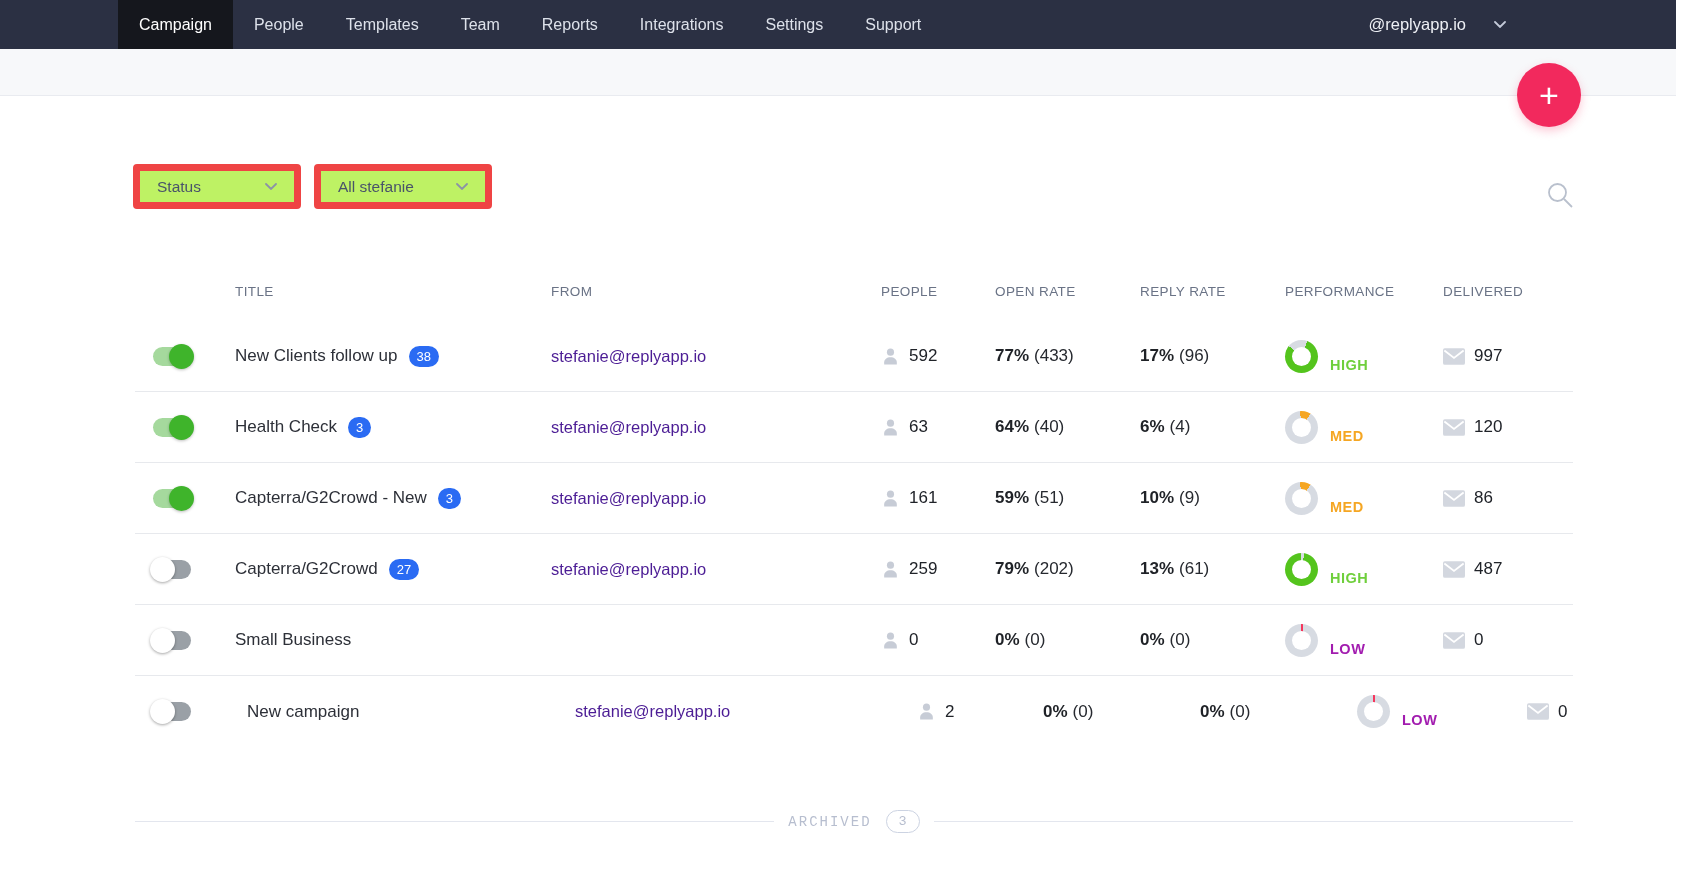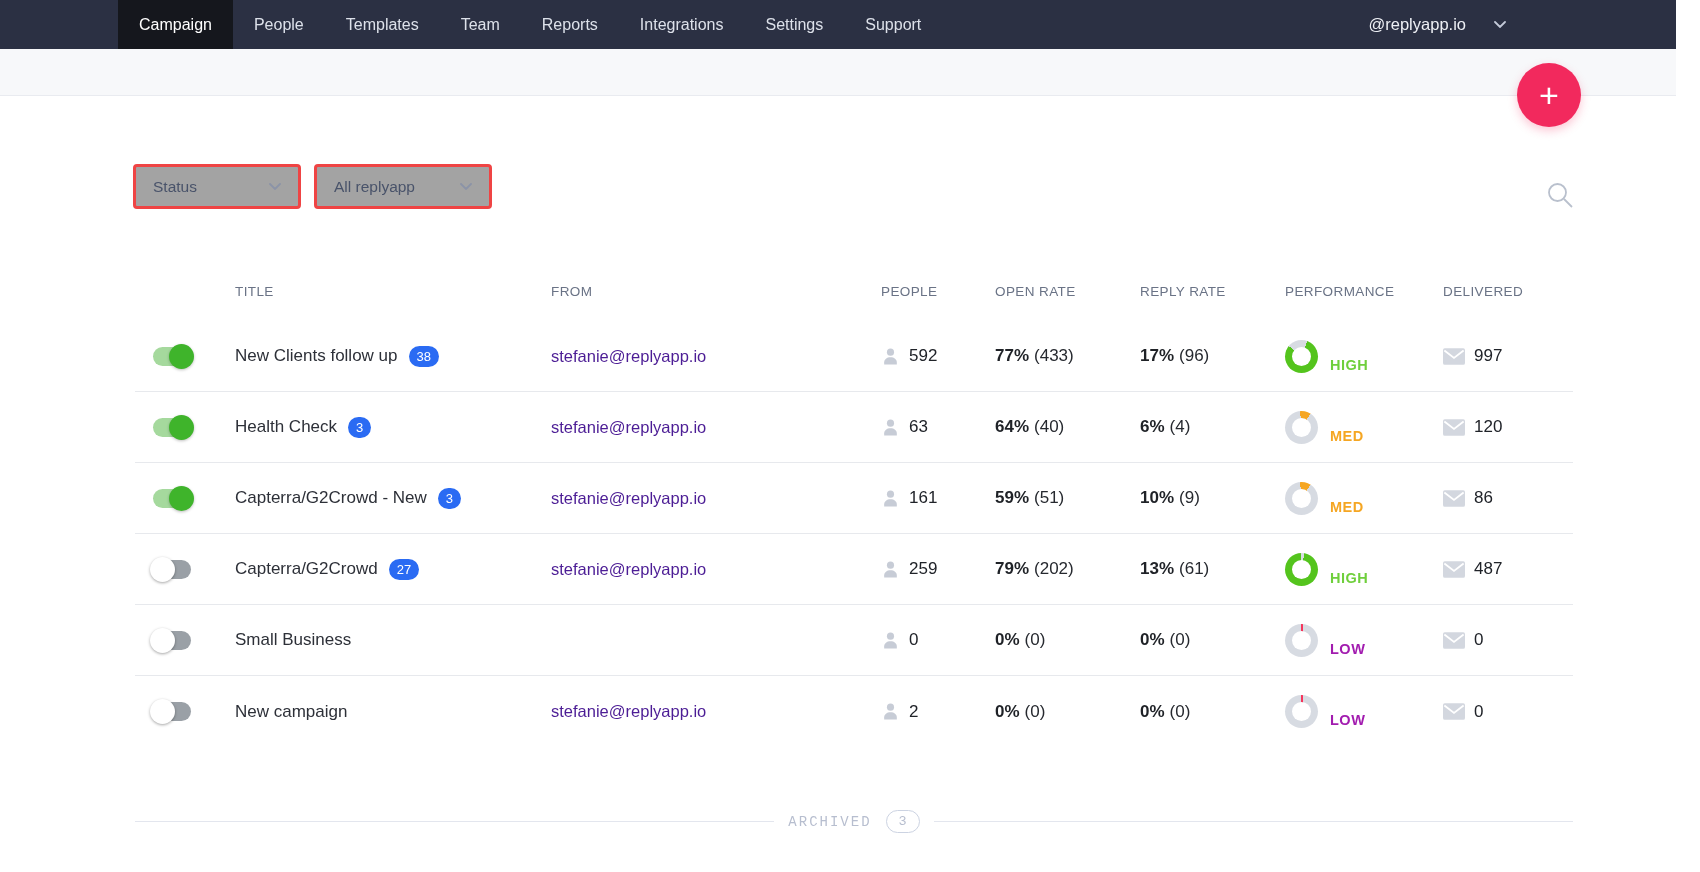--- a/index.html
+++ b/index.html
@@ -15,34 +15,34 @@
   
   .strip { height:47px; background:#f7f8fa; border-bottom:1px solid #e9ebf0; }
 
   
   .fab { position:absolute; left:1517px; top:63px; width:64px; height:64px; border-radius:50%;
          background:#f2295d; color:#fff; display:flex; align-items:center; justify-content:center;
          font-size:34px; font-weight:300; line-height:1; cursor:pointer; z-index:5;
          box-shadow:0 4px 10px rgba(242,41,93,.25); }
 
   
-  .select { position:absolute; top:164px; height:45px; background:#a3a3a3; border:3px solid #ef4444; border-radius:4px;
+  .select { position:absolute; top:164px; height:45px; background:#bef264; border:7px solid #ef4444; border-radius:4px;
             display:flex; align-items:center; justify-content:space-between; padding:0 17px;
             font-size:15.5px; color:#49536a; cursor:pointer; }
   .select.status { left:133px; width:168px; }
   .select.statuses { left:314px; width:178px; }
   .search { position:absolute; left:1545px; top:180px; width:30px; height:30px; cursor:pointer; }
 
   
   .table { position:absolute; left:135px; top:262px; width:1438px; }
   .grid-row { display:grid; grid-template-columns:100px 316px 330px 114px 145px 145px 158px 130px; align-items:center; }
   .thead { height:59px; }
   .thead .th { font-size:13.5px; letter-spacing:.4px; color:#6a7386; }
   .row { height:71px; border-bottom:1px solid #e7e9ed; }
-  .row:last-child { border-bottom:none; }
+  .row:last-child { border-bottom:none;gap:12px; }
 
   .cell-title { display:flex; align-items:center; gap:11px; }
   .title-text { font-size:17px; color:#2d3038; cursor:pointer; }
   .badge { background:#2a6bf3; color:#fff; font-size:13px; height:21px; min-width:22px; padding:8px 8px;
            border-radius:11px; display:inline-flex; align-items:center; justify-content:center; }
   .badge:empty { display:none; }
   .cell-from { font-size:16.5px; color:#4c1d95; }
 
   .cell-icon { display:flex; align-items:center; gap:9px; }
   .num { font-size:17px; color:#202329; }
@@ -110,21 +110,21 @@
 
   <div class="select status">
     <span>Status</span>
     <span>
       <svg width="12" height="7" viewBox="0 0 12 7" fill="none" stroke="#8b93a7" stroke-width="1.8" stroke-linecap="round">
           <polyline points="1,1 6,6 11,1"></polyline>
         </svg>
     </span>
   </div>
   <div class="select statuses">
-    <span>All replyapp</span>
+    <span>All stefanie</span>
     <span>
       <svg width="12" height="7" viewBox="0 0 12 7" fill="none" stroke="#8b93a7" stroke-width="1.8" stroke-linecap="round">
           <polyline points="1,1 6,6 11,1"></polyline>
         </svg>
     </span>
   </div>
   <div class="search">
     <svg width="30" height="30" viewBox="0 0 30 30" fill="none" stroke="#b9c0cd" stroke-width="1.8">
         <circle cx="12.5" cy="12.5" r="8.5"></circle>
         <line x1="19" y1="19" x2="27" y2="27"></line>

